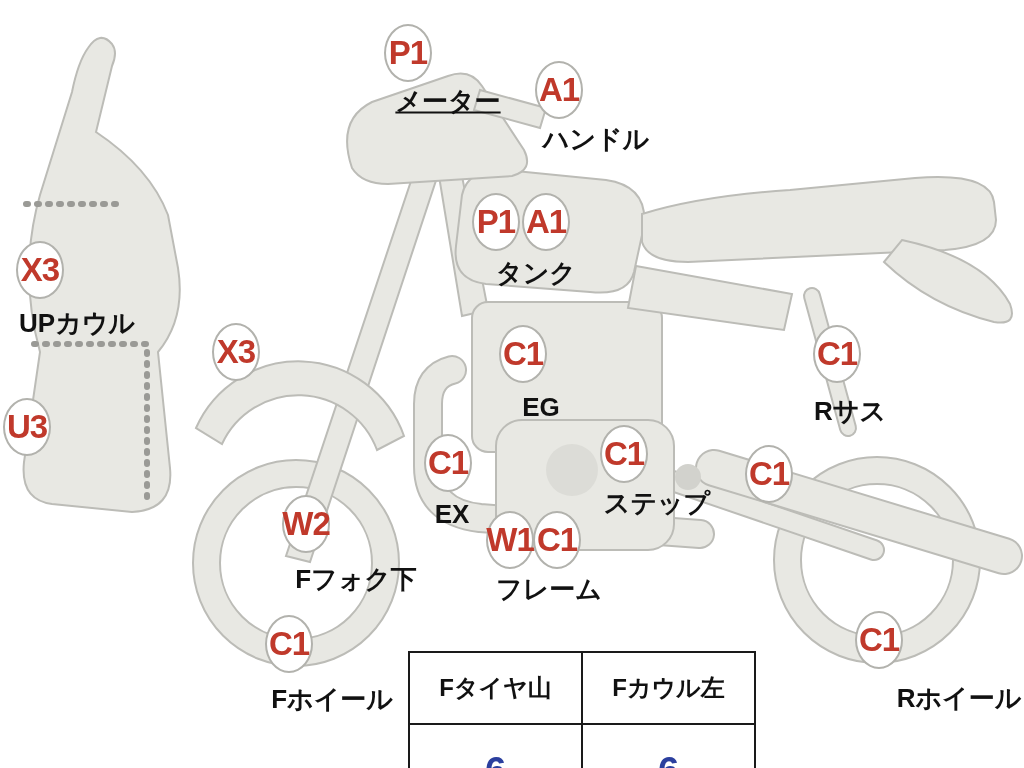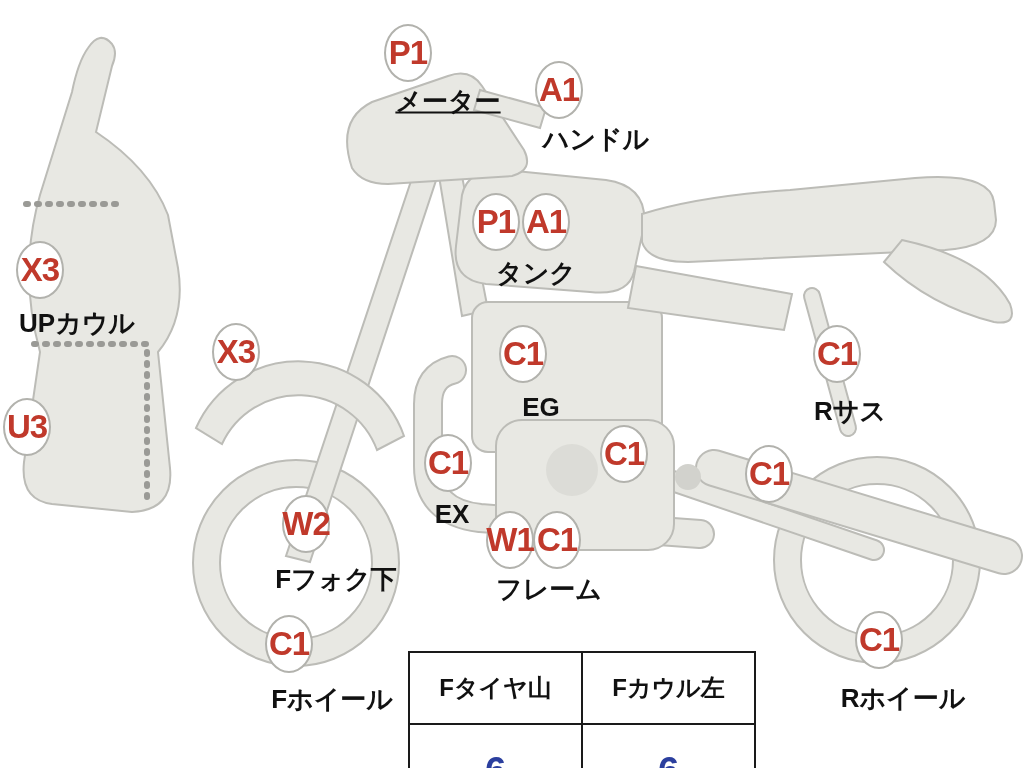--- a/index.html
+++ b/index.html
@@ -125,30 +125,31 @@
       <div class="part-label" style="left: 77px; top: 312px;">UPカウル</div>
       <div class="grade-badge" style="left: 236px; top: 341px;">X3</div>
       <div class="grade-badge" style="left: 27px; top: 416px;">U3</div>
       <div class="grade-badge" style="left: 523px; top: 343px;">C1</div>
       <div class="part-label" style="left: 541px; top: 396px;">EG</div>
       <div class="grade-badge" style="left: 837px; top: 343px;">C1</div>
       <div class="part-label" style="left: 850px; top: 400px;">Rサス</div>
       <div class="grade-badge" style="left: 448px; top: 452px;">C1</div>
       <div class="part-label" style="left: 452px; top: 503px;">EX</div>
       <div class="grade-badge" style="left: 624px; top: 443px;">C1</div>
+      <div class="part-label" style="left: 657px; top: 492px;">ステップ</div>
       <div class="grade-badge" style="left: 769px; top: 463px;">C1</div>
       <div class="grade-badge" style="left: 306px; top: 513px;">W2</div>
-      <div class="part-label" style="left: 336px; top: 568px;">Fフォク下</div>
+      <div class="part-label" style="left: 356px; top: 568px;">Fフォク下</div>
       <div class="grade-badge" style="left: 510px; top: 529px;">W1</div>
       <div class="grade-badge" style="left: 557px; top: 529px;">C1</div>
       <div class="part-label" style="left: 549px; top: 578px;">フレーム</div>
       <div class="grade-badge" style="left: 289px; top: 633px;">C1</div>
       <div class="part-label" style="left: 332px; top: 688px;">Fホイール</div>
       <div class="grade-badge" style="left: 879px; top: 629px;">C1</div>
-      <div class="part-label" style="left: 903px; top: 687px; text-align: right;">Rホイール</div>
+      <div class="part-label" style="left: 959px; top: 687px; text-align: right;">Rホイール</div>
     </div>
 
   <table class="tire-table">
     <thead>
       <tr>
         <th>Fタイヤ山</th>
         <th>Fカウル左</th>
       </tr>
     </thead>
     <tbody>

